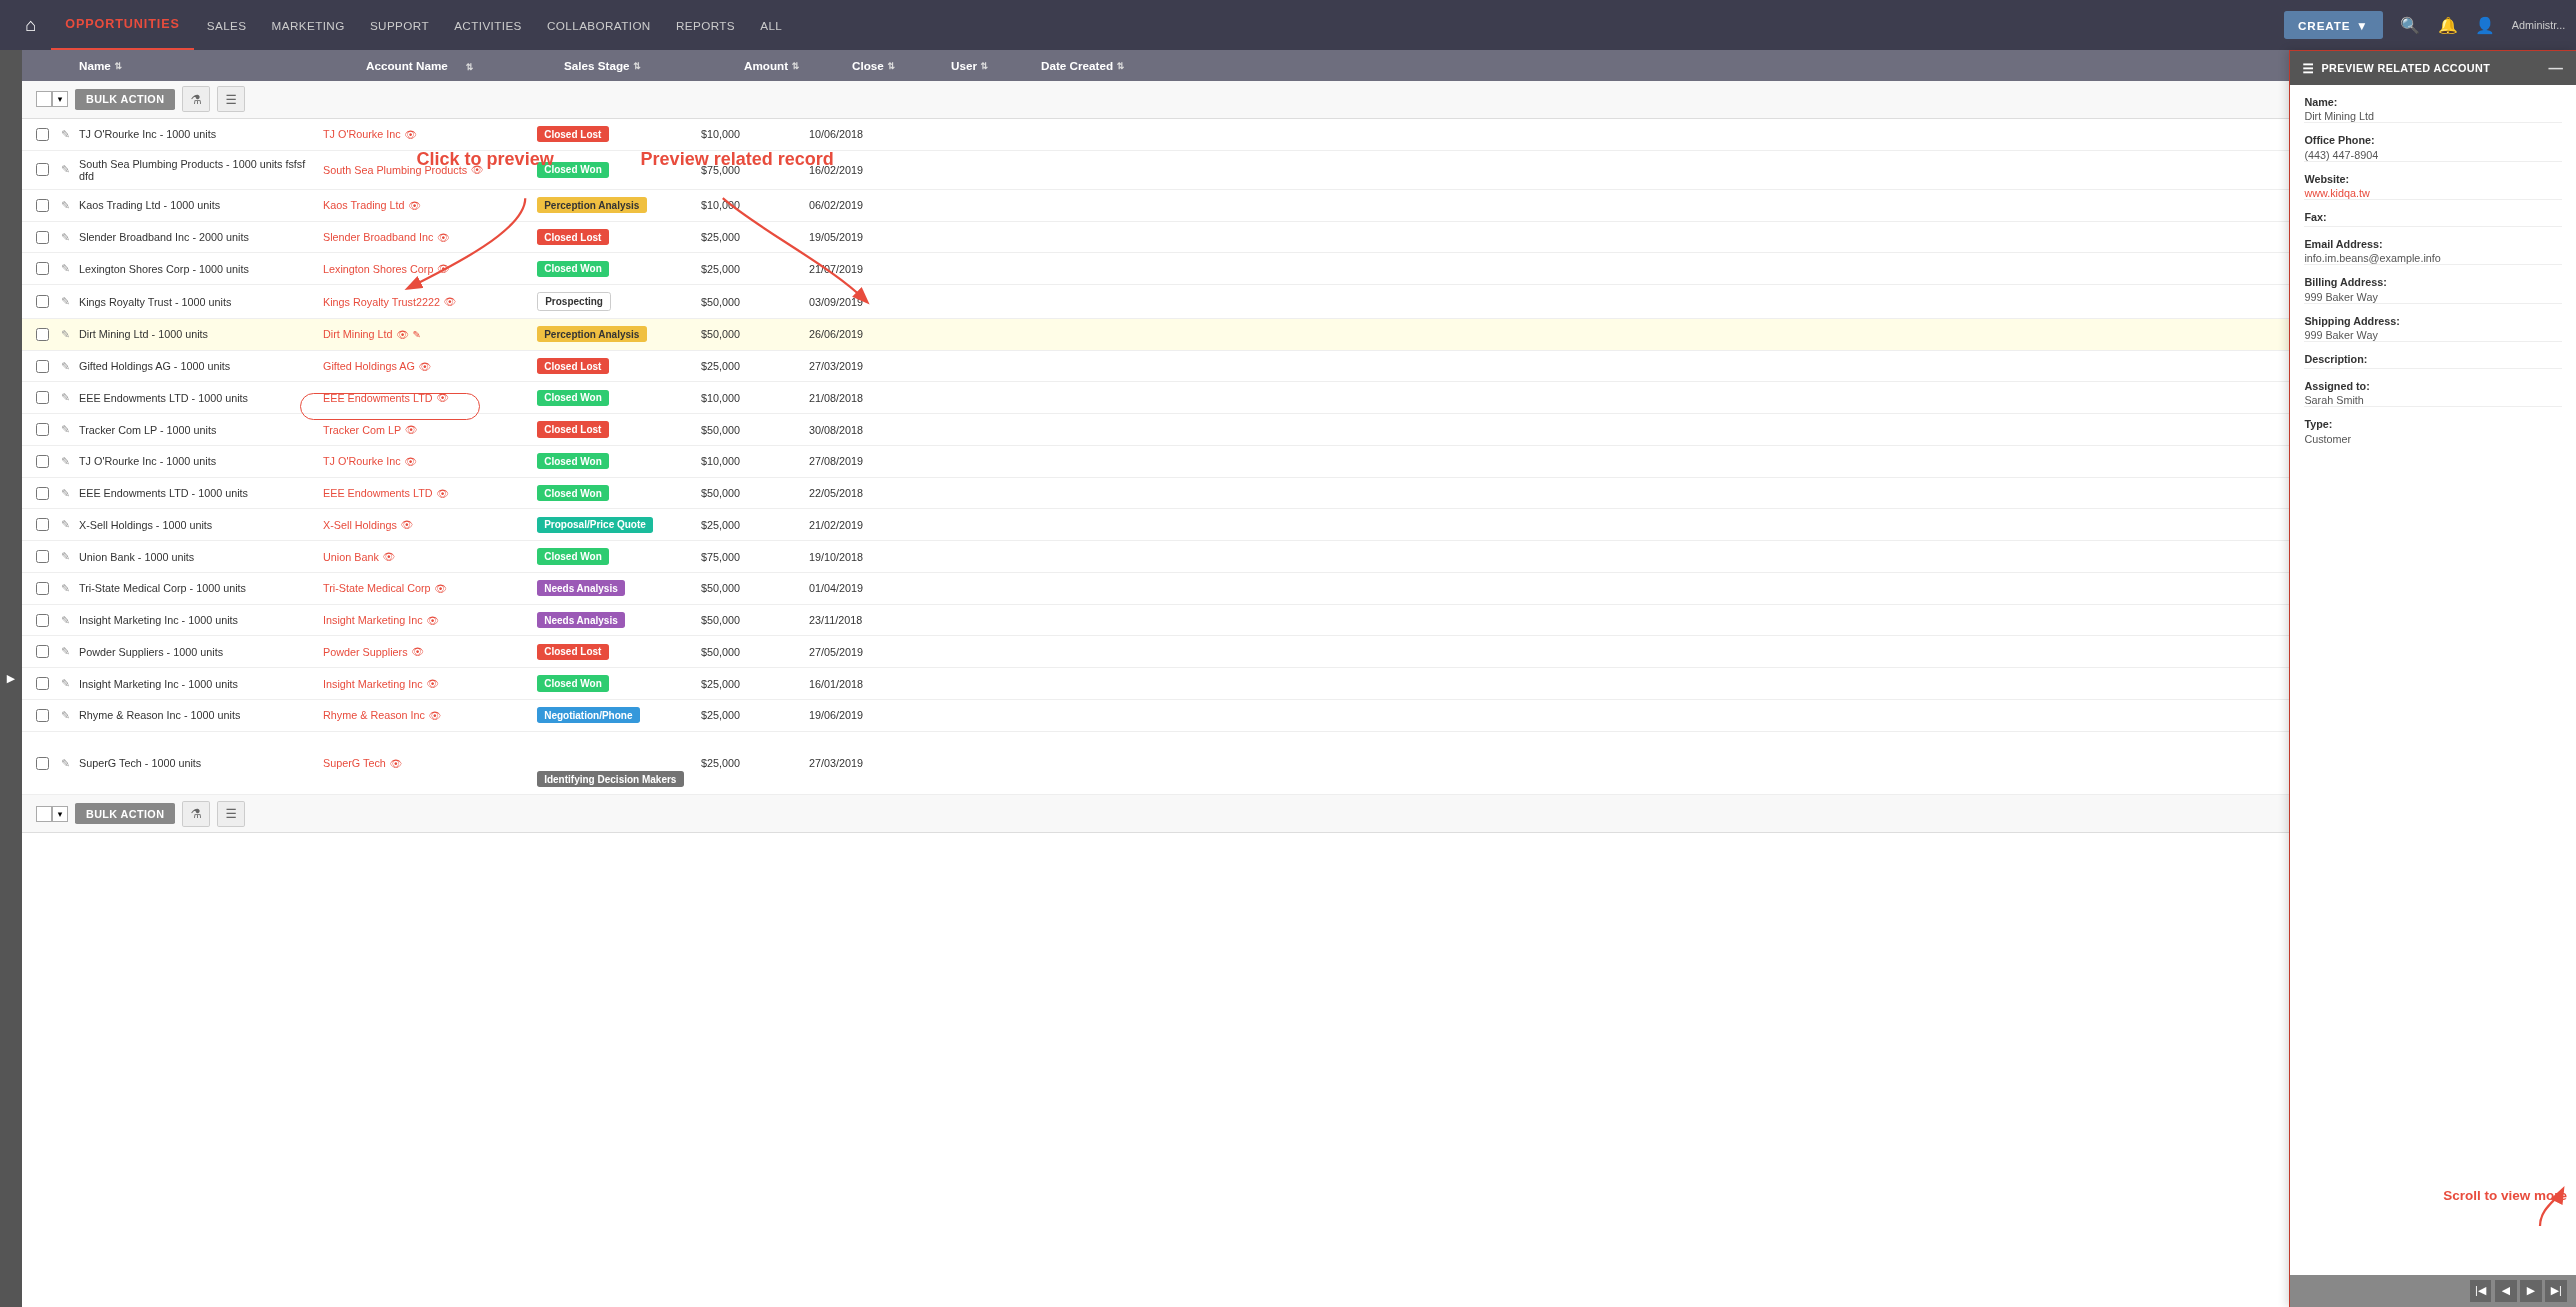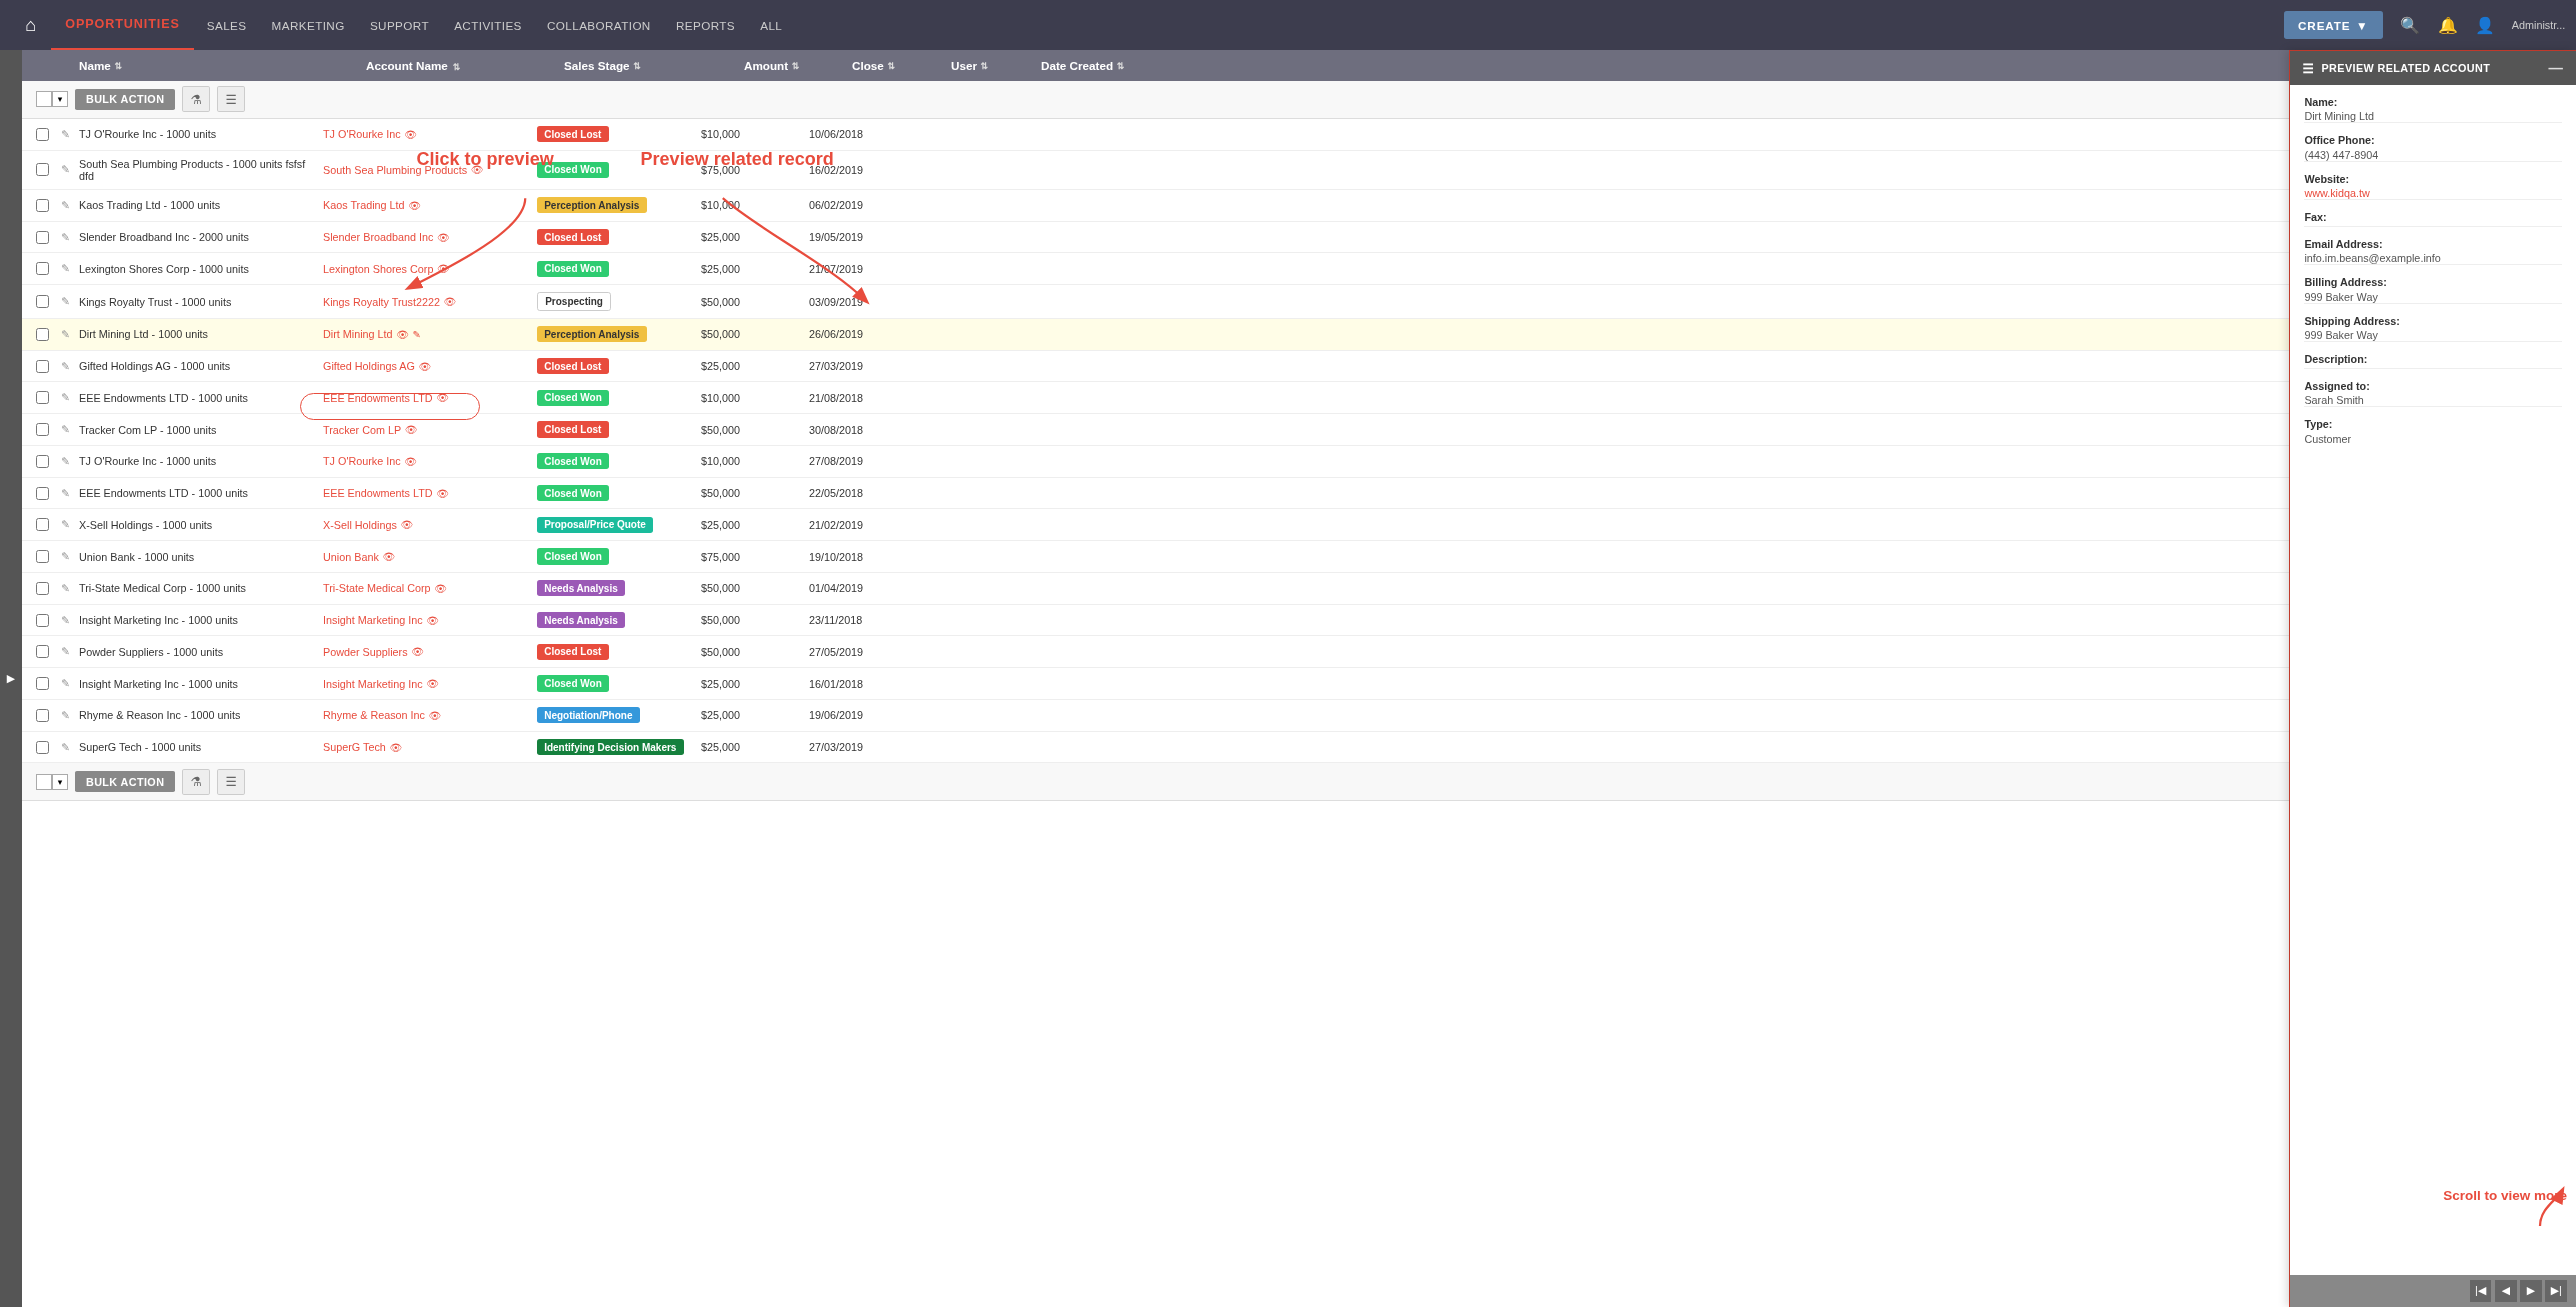--- a/index.html
+++ b/index.html
@@ -99,21 +99,21 @@
       align-items: center;
       padding: 9px 14.4px;
       color: white;
       font-size: 11.7px;
       font-weight: 600;
       position: sticky;
       top: 0;
       z-index: 10;
     }
     .th-name { width: 287px; display: flex; align-items: center; gap: 3.6px; }
-    .th-account { width: 198px; display: flex; align-items: flex-end; gap: 5px; }
+    .th-account { width: 198px; display: flex; align-items: flex-end; gap: 18px; }
     .th-stage { width: 180px; display: flex; align-items: center; gap: 3.6px; }
     .th-amount { width: 108px; display: flex; align-items: center; gap: 3.6px; }
     .th-close { width: 99px; display: flex; align-items: center; gap: 3.6px; }
     .th-user { width: 90px; display: flex; align-items: center; gap: 3.6px; }
     .th-date { width: 144px; display: flex; align-items: center; gap: 3.6px; }
     .sort-icon { font-size: 9px; color: #ddd; }
 
     
     .toolbar {
       background: #f8f8f8;
@@ -205,21 +205,21 @@
       font-weight: 600;
       color: white;
     }
     .stage-closed-lost { background: #e84c3d; }
     .stage-closed-won { background: #2ecc71; }
     .stage-perception { background: #f0c040; color: #333; }
     .stage-prospecting { background: white; color: #333; border: 0.9px solid #ccc; }
     .stage-needs { background: #9b59b6; }
     .stage-proposal { background: #1abc9c; }
     .stage-negotiation { background: #3498db; }
-    .stage-identifying { background: #15803d; }
+    .stage-identifying { background: #737373; margin-top: 32px; }
     .row-amount { width: 108px; font-size: 10.8px; color: #333; }
     .row-close { width: 99px; font-size: 10.8px; color: #333; }
     .row-user { width: 90px; font-size: 10.8px; color: #333; }
 
     
     .preview-panel {
       width: 287px;
       background: white;
       border-left: 1.8px solid #c0392b;
       border-top: 1.8px solid #c0392b;

